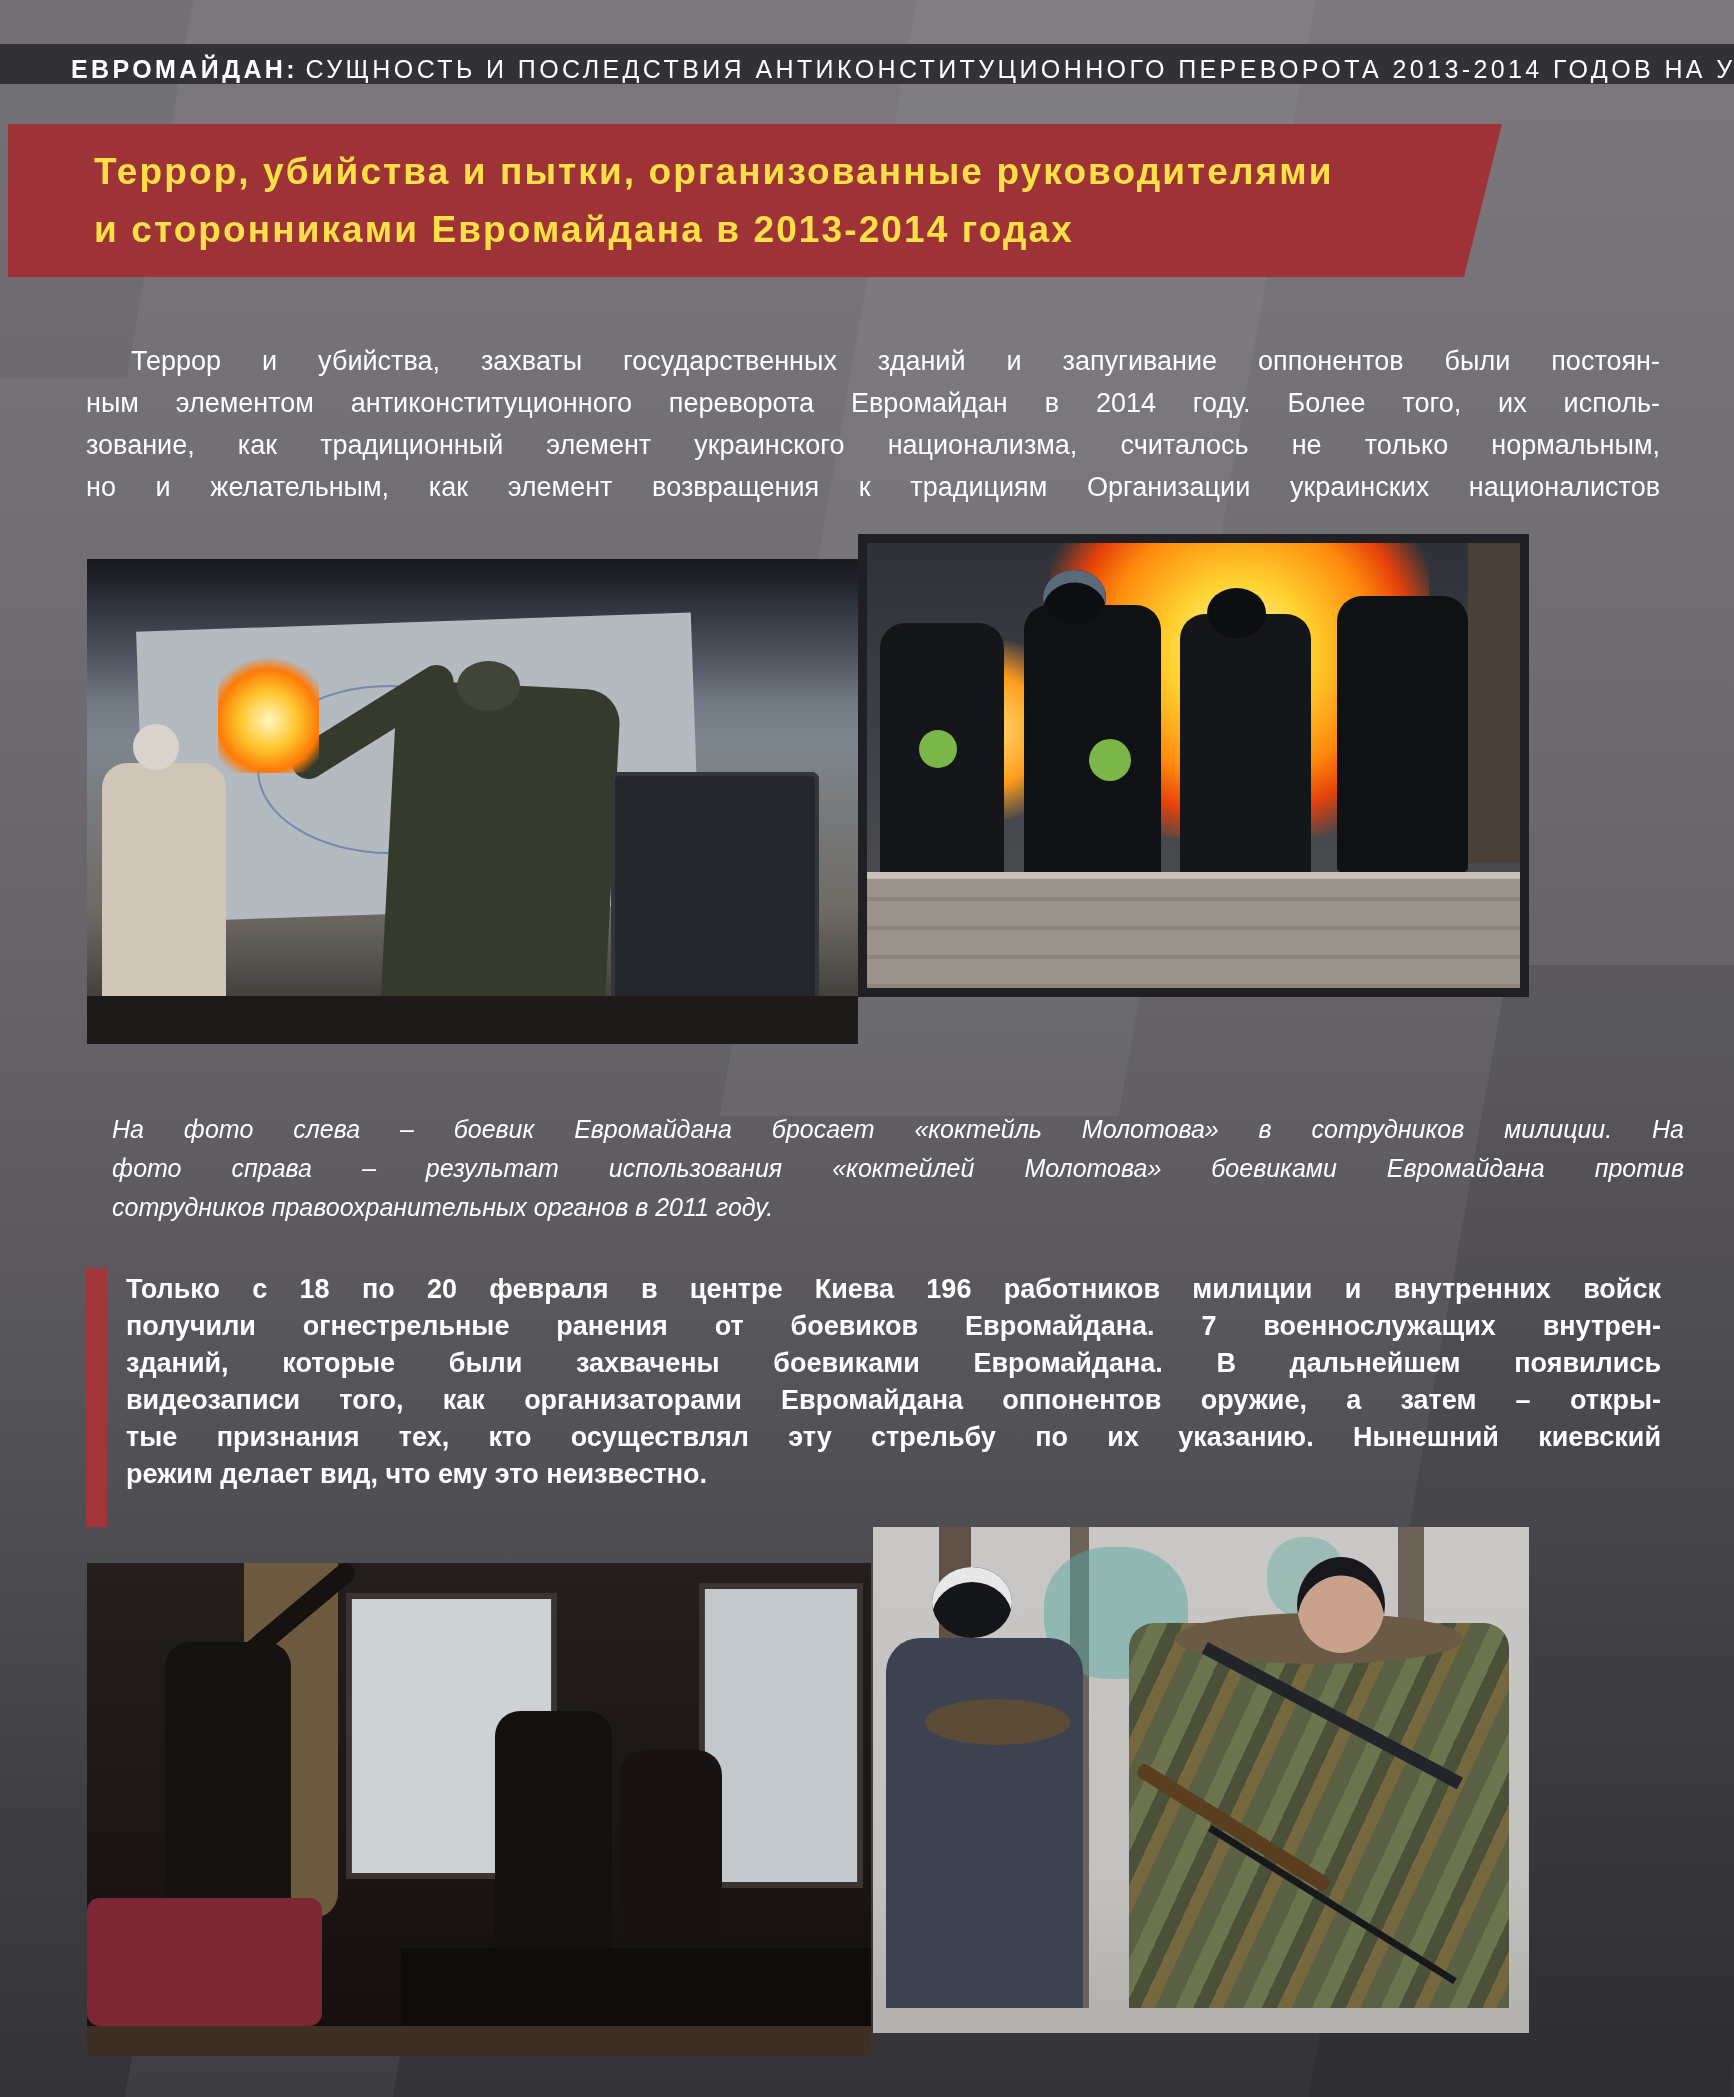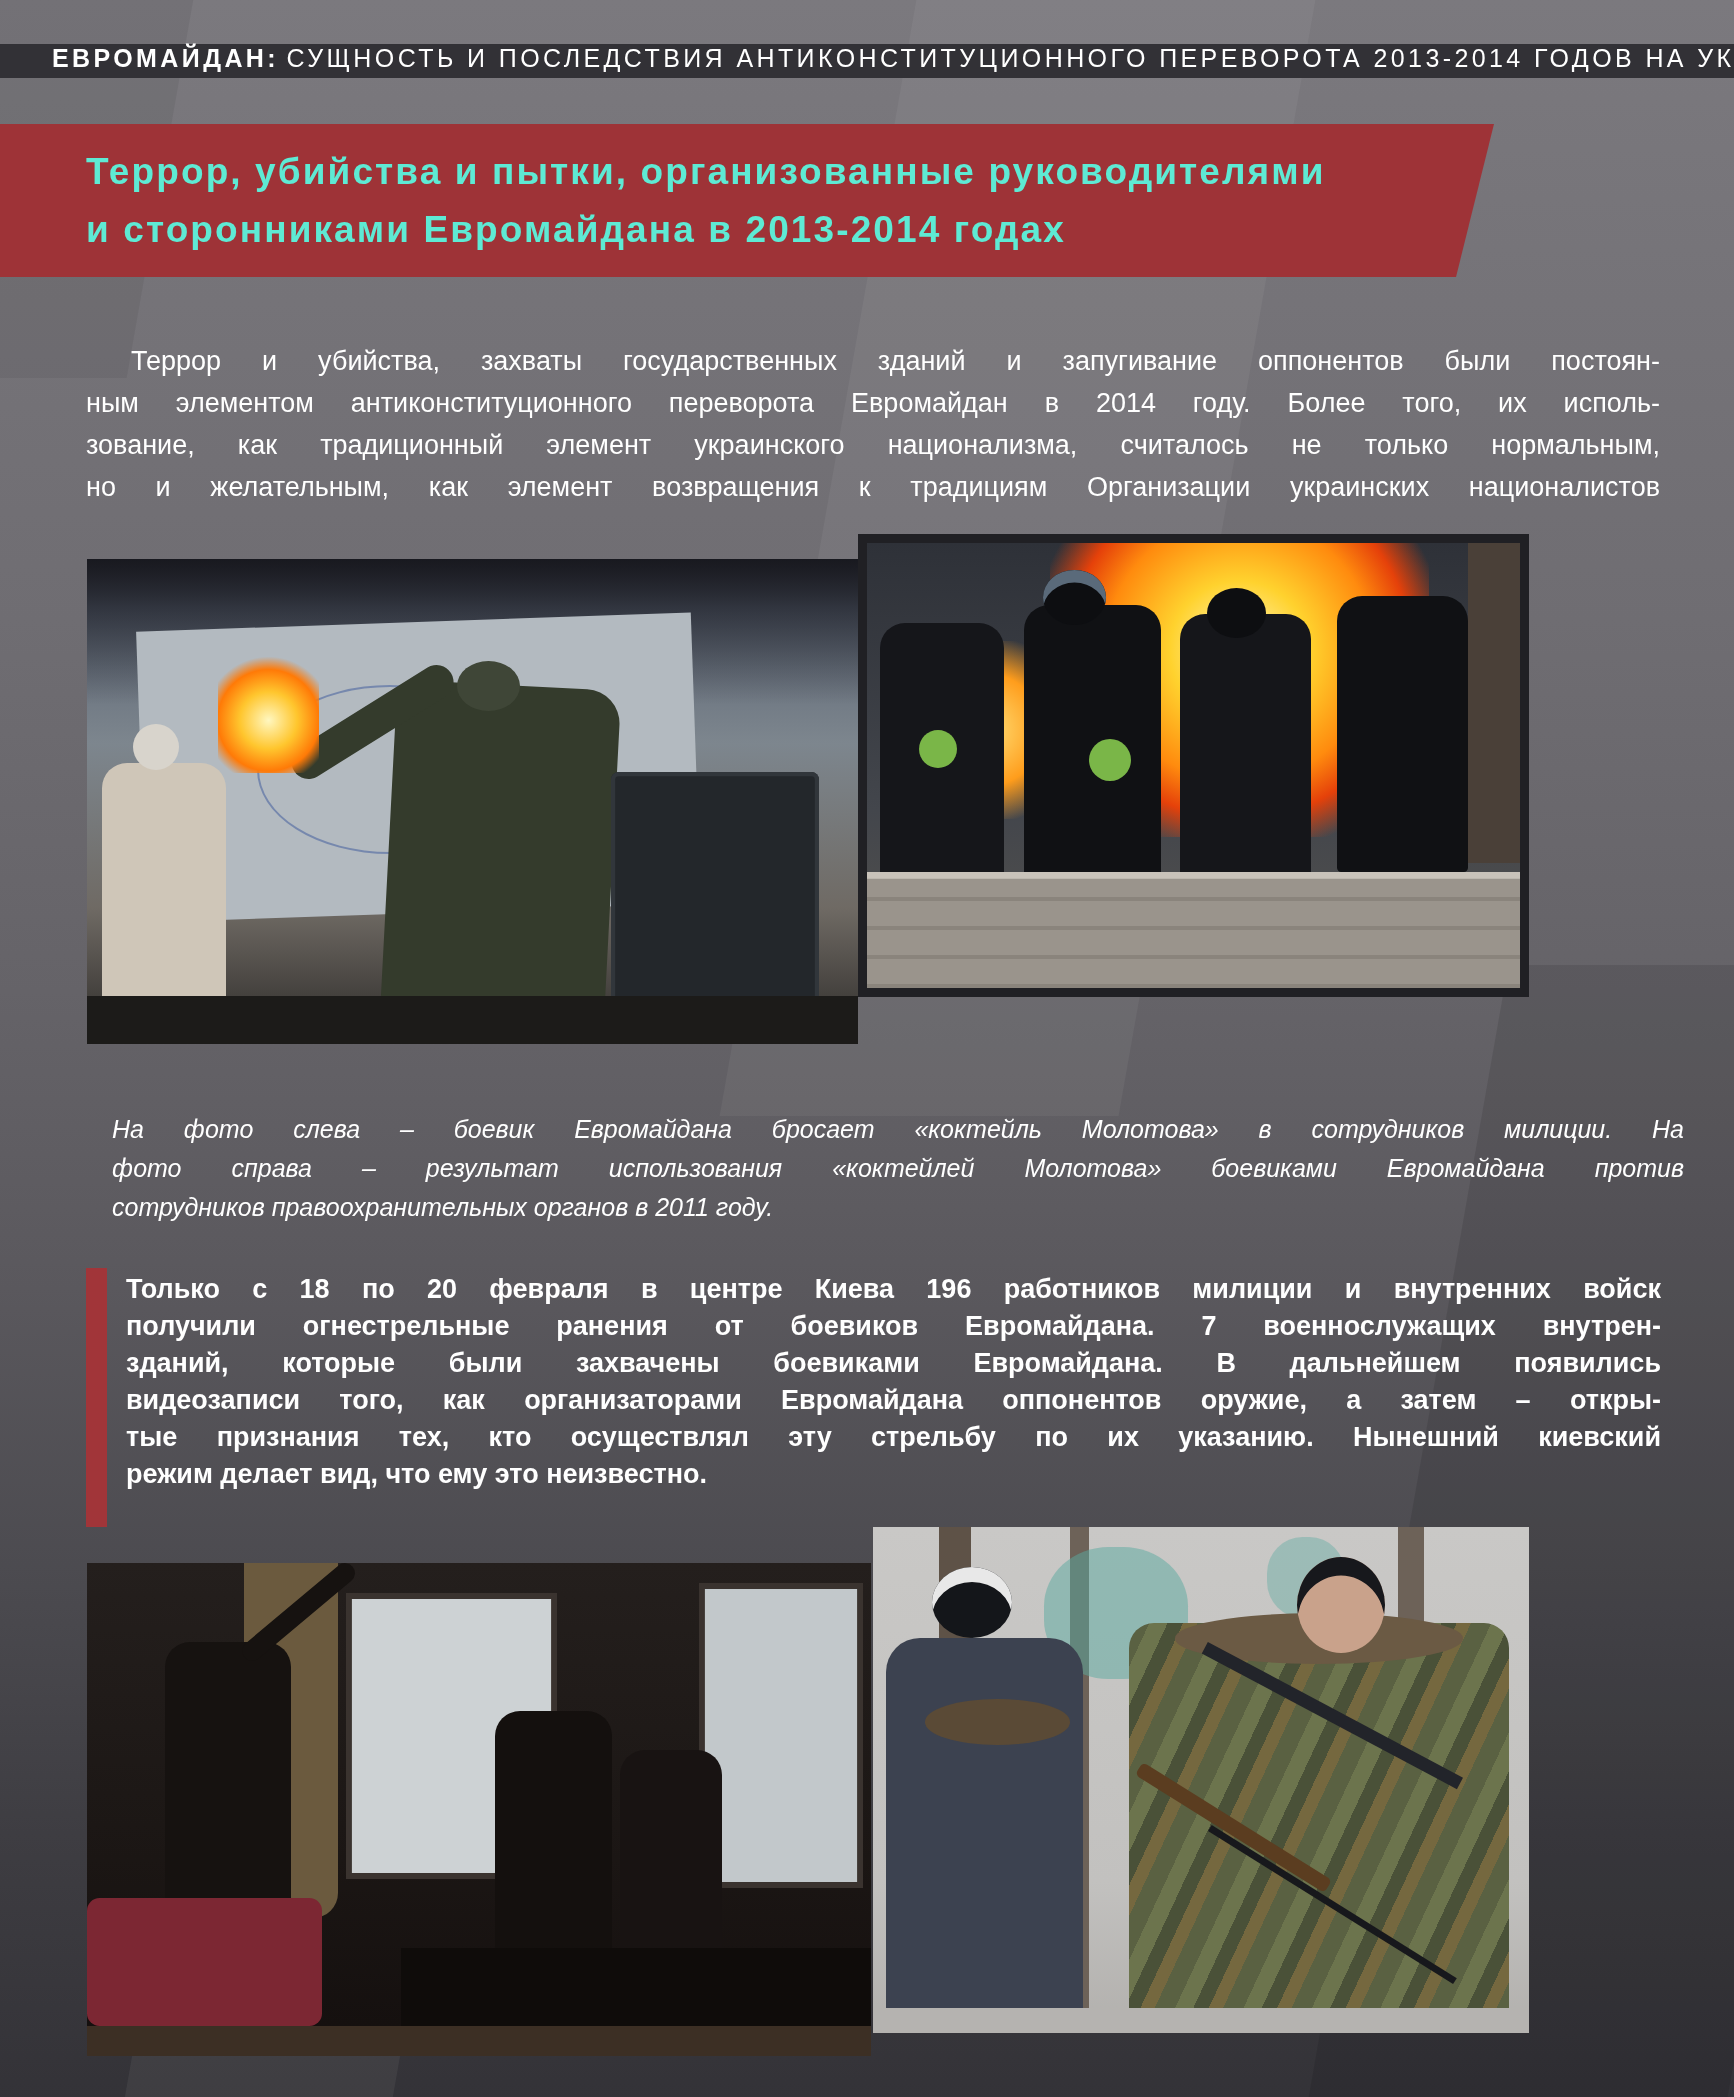--- a/index.html
+++ b/index.html
@@ -6,28 +6,28 @@
   .page{position:relative;width:1734px;height:2478px;overflow:hidden;
         font-family:"Liberation Sans",sans-serif;
         background:linear-gradient(180deg,#7b797e 0%,#767479 10%,#6f6d72 25%,#656368 40%,
                    #5a585d 52%,#4b4a4f 64%,#3e3d42 74%,#343338 84%,#2e2d32 92%,#2b2a2f 100%);}
   .stripe{position:absolute;transform:skewX(-10deg);}
   .s1{left:818px;top:0;width:399px;height:1116px;background:rgba(255,255,255,.05);}
   .s2{left:138px;top:1863px;width:268px;height:319px;background:rgba(255,255,255,.055);}
   .s3{left:1401px;top:965px;width:419px;height:1217px;background:rgba(0,0,0,.10);}
   .s4{left:-67px;top:0;width:227px;height:378px;background:rgba(0,0,0,.06);}
 
-  .topbar{position:absolute;left:0;top:44px;width:1734px;height:34px;background:#323136;
-          display:flex;align-items:flex-start;padding-left:52px;box-sizing:border-box;
+  .topbar{position:absolute;left:0;top:44px;width:1734px;height:40px;background:#323136;
+          display:flex;align-items:flex-end;padding-left:71px;box-sizing:border-box;
           color:#fff;font-size:25px;letter-spacing:3.4px;white-space:nowrap;}
   .topbar b{font-weight:bold;margin-right:7.6px;}
 
-  .banner{position:absolute;left:0;top:124px;width:1494px;height:153px;background:#9e3337;
+  .banner{position:absolute;left:8px;top:124px;width:1494px;height:153px;background:#9e3337;
           clip-path:polygon(0 0,100% 0,calc(100% - 38px) 100%,0 100%);
-          color:#5eead4;font-weight:bold;font-size:37px;letter-spacing:2.1px;line-height:58px;
+          color:#fde047;font-weight:bold;font-size:37px;letter-spacing:2.1px;line-height:58px;
           padding:19.3px 0 0 86px;box-sizing:border-box;}
 
   .jtext{position:absolute;color:#fff;}
   .jline{text-align:justify;text-align-last:justify;}
   .lastline{text-align:left;text-align-last:left;}
   .intro{left:86px;top:340px;width:1574px;font-size:27px;line-height:42px;letter-spacing:0;}
   .intro .first{padding-left:45px;box-sizing:border-box;}
   .cap{font-style:italic;font-size:25px;line-height:39px;margin-left:26px;}
   .caption1{left:86px;top:1110px;width:1572px;}
   .caption2{left:86px;top:2097px;width:1572px;}

